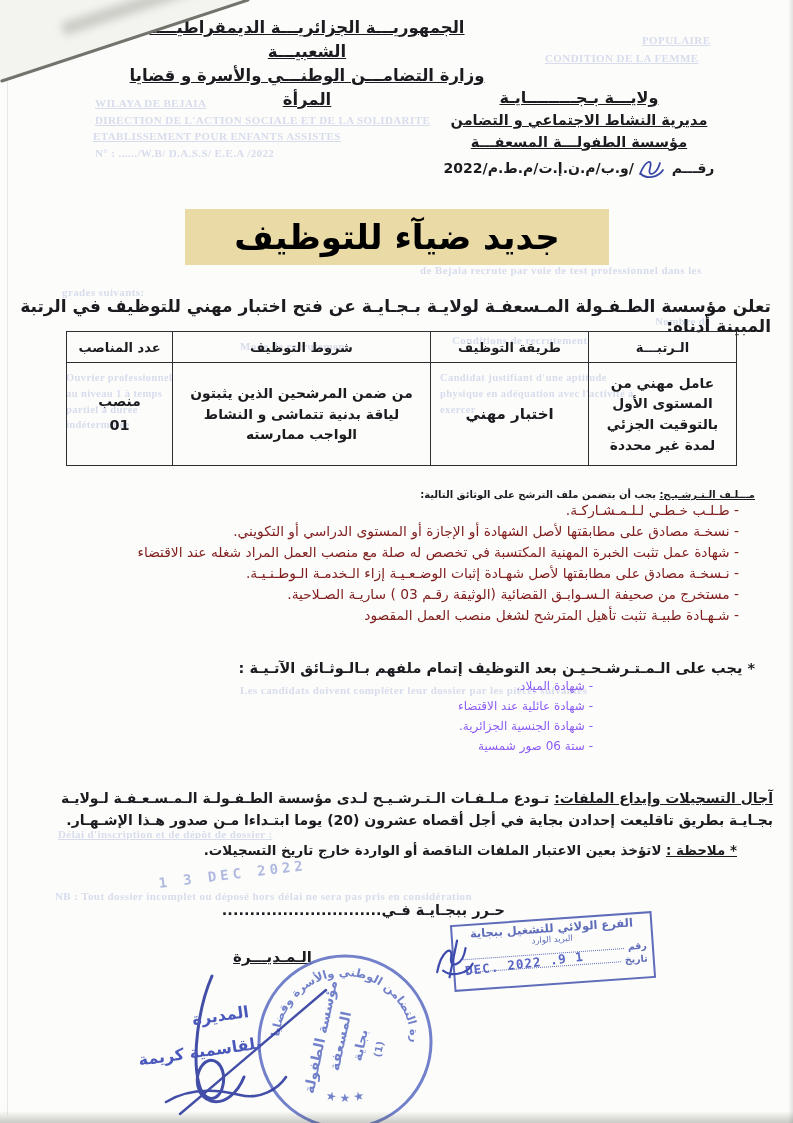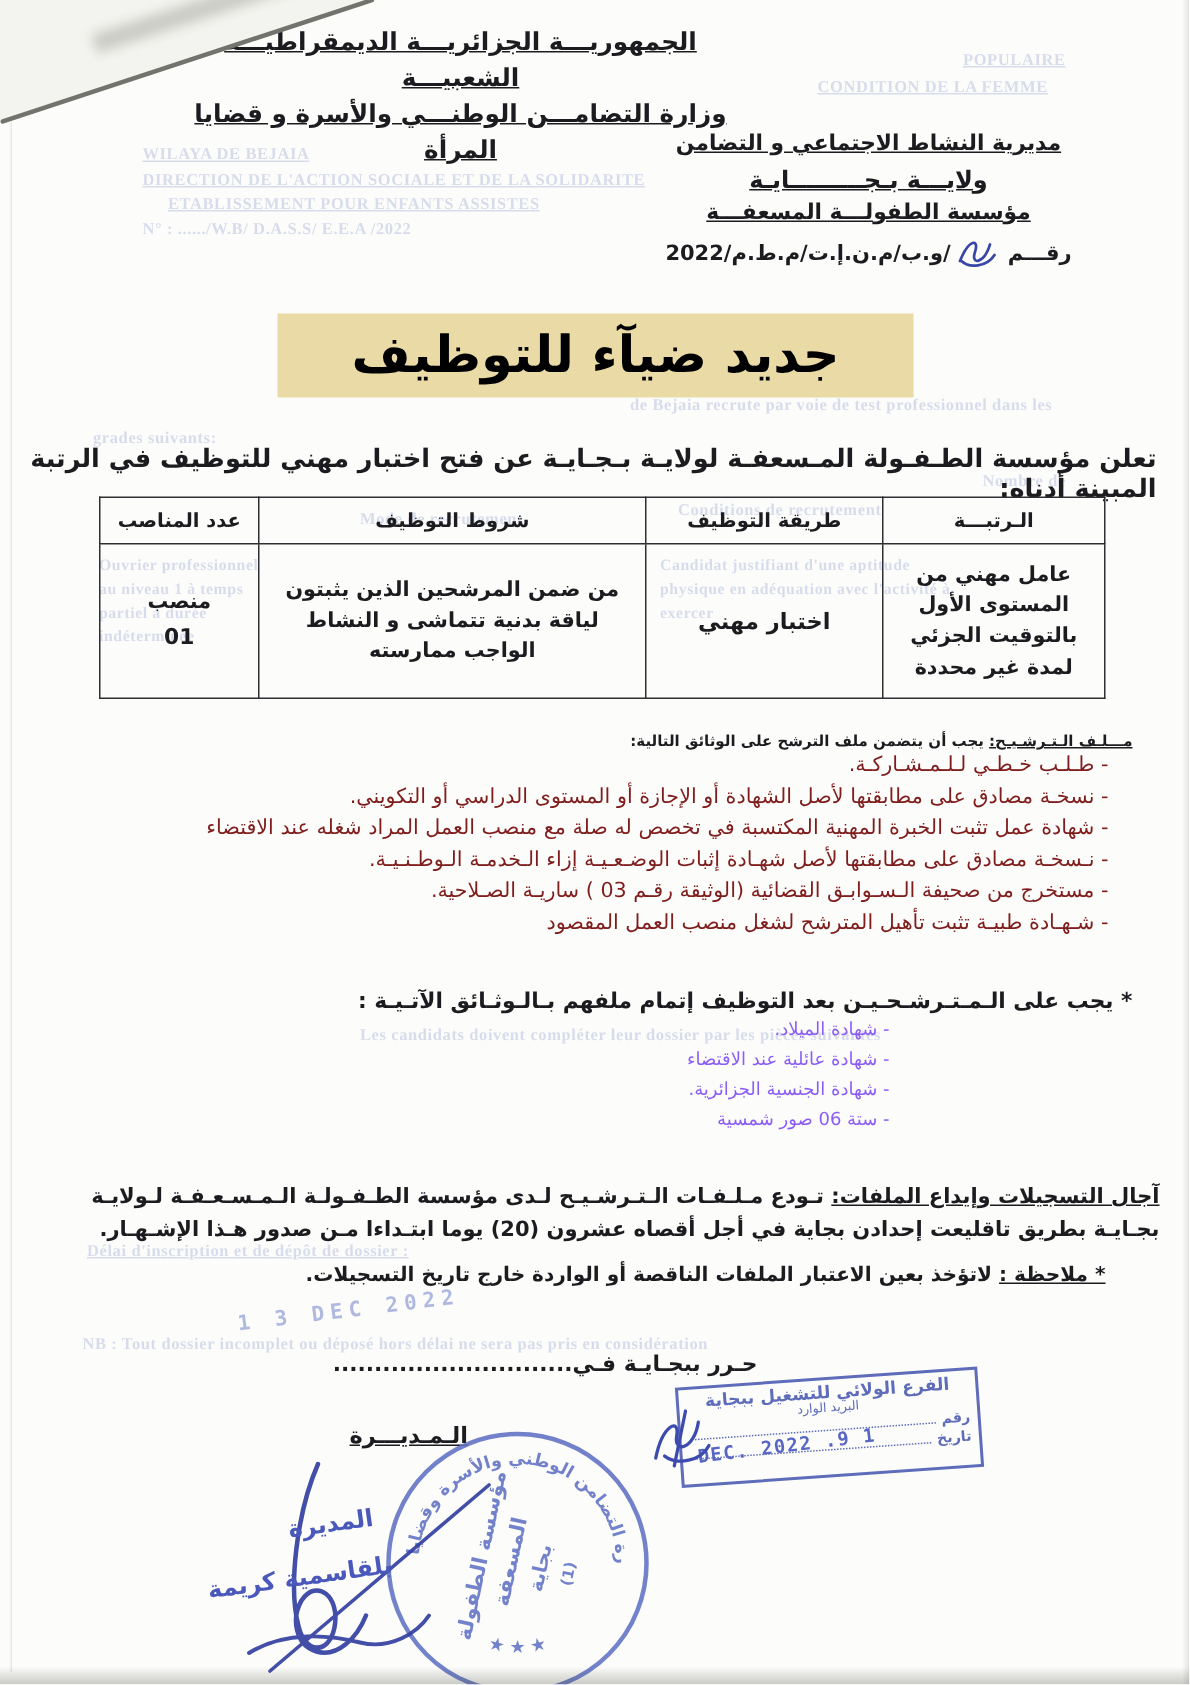--- a/index.html
+++ b/index.html
@@ -97,42 +97,42 @@
 </style>
 </head>
 <body>
 
 <div class="page">
 
   <div class="ghost u" style="top:34px;left:642px;">POPULAIRE</div>
   <div class="ghost u" style="top:52px;left:545px;">CONDITION DE LA FEMME</div>
   <div class="ghost u" style="top:97px;left:95px;">WILAYA DE BEJAIA</div>
   <div class="ghost u" style="top:114px;left:95px;">DIRECTION DE L'ACTION SOCIALE ET DE LA SOLIDARITE</div>
-  <div class="ghost u" style="top:130px;left:112px;">ETABLISSEMENT POUR ENFANTS ASSISTES</div>
+  <div class="ghost u" style="top:130px;left:93px;">ETABLISSEMENT POUR ENFANTS ASSISTES</div>
   <div class="ghost" style="top:147px;left:95px;">N° : ....../W.B/ D.A.S.S/ E.E.A /2022</div>
   <div class="ghost" style="top:196px;left:298px;font-size:20px;letter-spacing:2px;margin-top:25px;">AVIS DE RECRUTEMENT</div>
   <div class="ghost" style="top:264px;left:420px;">de Bejaia recrute par voie de test professionnel dans les</div>
   <div class="ghost" style="top:286px;left:62px;">grades suivants:</div>
   <div class="ghost" style="top:315px;left:655px;">Nombre de</div>
   <div class="ghost" style="top:340px;left:240px;">Mode de recrutement</div>
   <div class="ghost" style="top:334px;left:452px;">Conditions de recrutement</div>
   <div class="ghost" style="top:370px;left:66px;width:118px;font-size:10.5px;line-height:1.5;">Ouvrier professionnel au niveau 1 à temps partiel à durée indéterminée</div>
   <div class="ghost" style="top:370px;left:440px;width:205px;font-size:10.5px;line-height:1.5;">Candidat justifiant d'une aptitude physique en adéquation avec l'activité à exercer</div>
   <div class="ghost" style="top:684px;left:240px;">Les candidats doivent compléter leur dossier par les pièces suivantes</div>
   <div class="ghost" style="top:890px;left:55px;">NB : Tout dossier incomplet ou déposé hors délai ne sera pas pris en considération</div>
   <div class="ghost u" style="top:828px;left:58px;">Délai d'inscription et de dépôt de dossier :</div>
 
   <div class="header-center ar">
     <div>الجمهوريـــة الجزائريـــة الديمقراطيـــة الشعبيـــة</div>
     <div>وزارة التضامـــن الوطنـــي والأسرة و قضايا المرأة</div>
   </div>
 
   <div class="header-right ar">
+    <div class="hu wilaya">ولايـــة بـجـــــــــايـة</div>
     <div class="hu">مديرية النشاط الاجتماعي و التضامن</div>
-    <div class="hu wilaya">ولايـــة بـجـــــــــايـة</div>
     <div class="hu">مؤسسة الطفولـــة المسعفـــة</div>
     <div class="ref-line">
       <span>رقـــم</span><svg class="ref-scribble" width="34" height="24" viewBox="0 0 34 24">
           <path d="M4,18 C10,3 17,3 14,12 C11,21 20,20 24,7 M27,14 C22,22 10,23 5,18" stroke="#3847a5" fill="none" stroke-width="1.8" stroke-linecap="round"></path>
         </svg><span>/و.ب/م.ن.إ.ت/م.ط.م/2022</span>
     </div>
   </div>
 
   <div class="banner ar">
     <span>جديد ضيآء للتوظيف</span>

